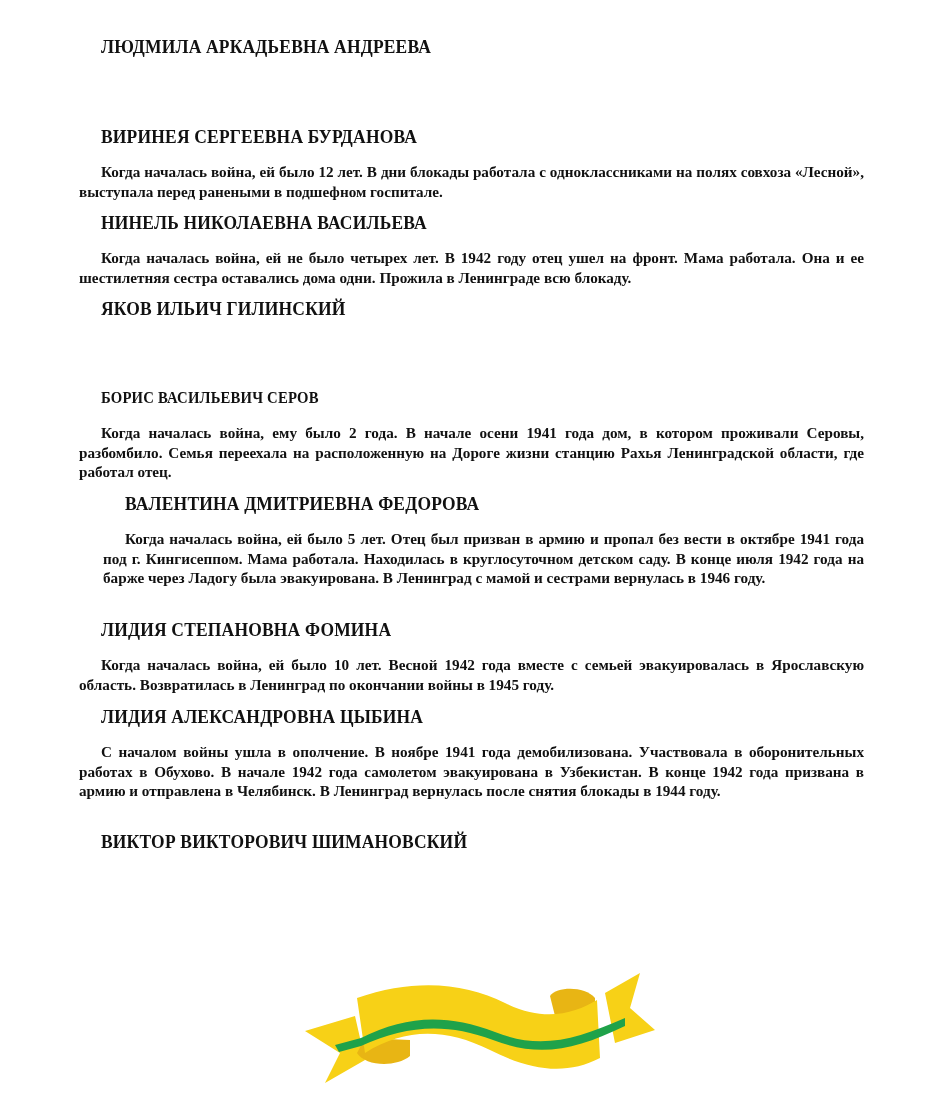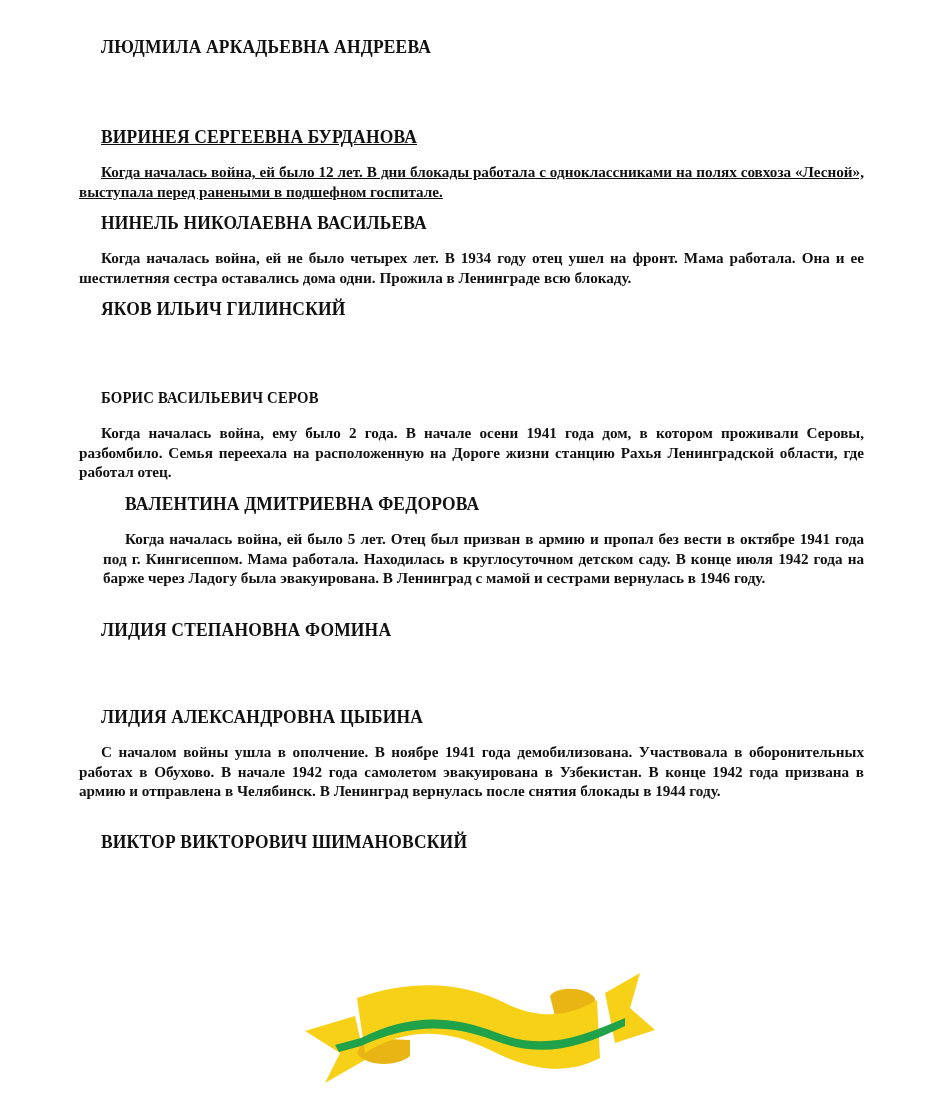--- a/index.html
+++ b/index.html
@@ -39,21 +39,21 @@
   }
   .bio {
     font-weight: bold;
     font-size: 15.2px;
     line-height: 19.5px;
     text-align: justify;
     text-indent: 22px;
     margin: 12px 0 0 0;
   }
   #e0 { margin-top: 0; }
-  #e1 { position: absolute; top: 90px; left: 0; right: 0; text-decoration: underline; }
+  #e1 { position: absolute; top: 90px; left: 0; right: 0; }
   #e2 { position: absolute; top: 176px; left: 0; right: 0; }
   #e3 { position: absolute; top: 262px; left: 0; right: 0; }
   #e4 { position: absolute; top: 351px; left: 0; right: 0; }
   #e5 { position: absolute; top: 457px; left: 0; right: 0; margin-left: 24px; }
   #e6 { position: absolute; top: 583px; left: 0; right: 0; }
   #e7 { position: absolute; top: 670px; left: 0; right: 0; }
   #e8 { position: absolute; top: 795px; left: 0; right: 0; }
 
   .ribbon {
     position: absolute;
@@ -69,35 +69,36 @@
 <div class="page">
   <div class="entry" id="e0">
     <div class="name">ЛЮДМИЛА АРКАДЬЕВНА АНДРЕЕВА</div>
   </div>
   <div class="entry" id="e1">
     <div class="name">ВИРИНЕЯ СЕРГЕЕВНА БУРДАНОВА</div>
     <p class="bio">Когда началась война, ей было 12 лет. В дни блокады работала с одноклассниками на полях совхоза «Лесной», выступала перед ранеными в подшефном госпитале.</p>
   </div>
   <div class="entry" id="e2">
     <div class="name">НИНЕЛЬ НИКОЛАЕВНА ВАСИЛЬЕВА</div>
-    <p class="bio">Когда началась война, ей не было четырех лет.  В 1934 году отец ушел на фронт. Мама работала. Она и ее шестилетняя сестра оставались дома одни. Прожила в Ленинграде всю блокаду.</p>
+    <p class="bio">Когда началась война, ей не было четырех лет.  В 1942 году отец ушел на фронт. Мама работала. Она и ее шестилетняя сестра оставались дома одни. Прожила в Ленинграде всю блокаду.</p>
   </div>
   <div class="entry" id="e3">
     <div class="name">ЯКОВ ИЛЬИЧ ГИЛИНСКИЙ</div>
   </div>
   <div class="entry" id="e4">
     <div class="name small">БОРИС ВАСИЛЬЕВИЧ СЕРОВ</div>
     <p class="bio">Когда началась война, ему было 2 года. В начале осени 1941 года дом, в котором проживали Серовы, разбомбило.  Семья переехала на расположенную на Дороге жизни станцию Рахья Ленинградской области, где работал отец.</p>
   </div>
   <div class="entry" id="e5">
     <div class="name">ВАЛЕНТИНА ДМИТРИЕВНА ФЕДОРОВА</div>
     <p class="bio">Когда началась война, ей было 5 лет.  Отец был призван в армию и пропал без вести в октябре 1941 года под г. Кингисеппом. Мама работала. Находилась в круглосуточном детском саду. В конце июля 1942 года на барже через Ладогу была эвакуирована. В Ленинград с мамой и сестрами вернулась в 1946 году.</p>
   </div>
   <div class="entry" id="e6">
     <div class="name">ЛИДИЯ СТЕПАНОВНА ФОМИНА</div>
+    <p class="bio">Когда началась война, ей было 10 лет.  Весной 1942 года вместе  с  семьей  эвакуировалась  в Ярославскую  область. Возвратилась в Ленинград по окончании войны в 1945 году.</p>
   </div>
   <div class="entry" id="e7">
     <div class="name">ЛИДИЯ АЛЕКСАНДРОВНА ЦЫБИНА</div>
     <p class="bio">С началом войны ушла в ополчение. В ноябре 1941 года демобилизована. Участвовала в оборонительных работах в Обухово. В начале 1942 года самолетом эвакуирована в Узбекистан. В конце 1942 года призвана в армию и отправлена в Челябинск. В Ленинград   вернулась  после снятия блокады  в  1944 году.</p>
   </div>
   <div class="entry" id="e8">
     <div class="name">ВИКТОР ВИКТОРОВИЧ ШИМАНОВСКИЙ</div>
   </div>
 </div>
 

